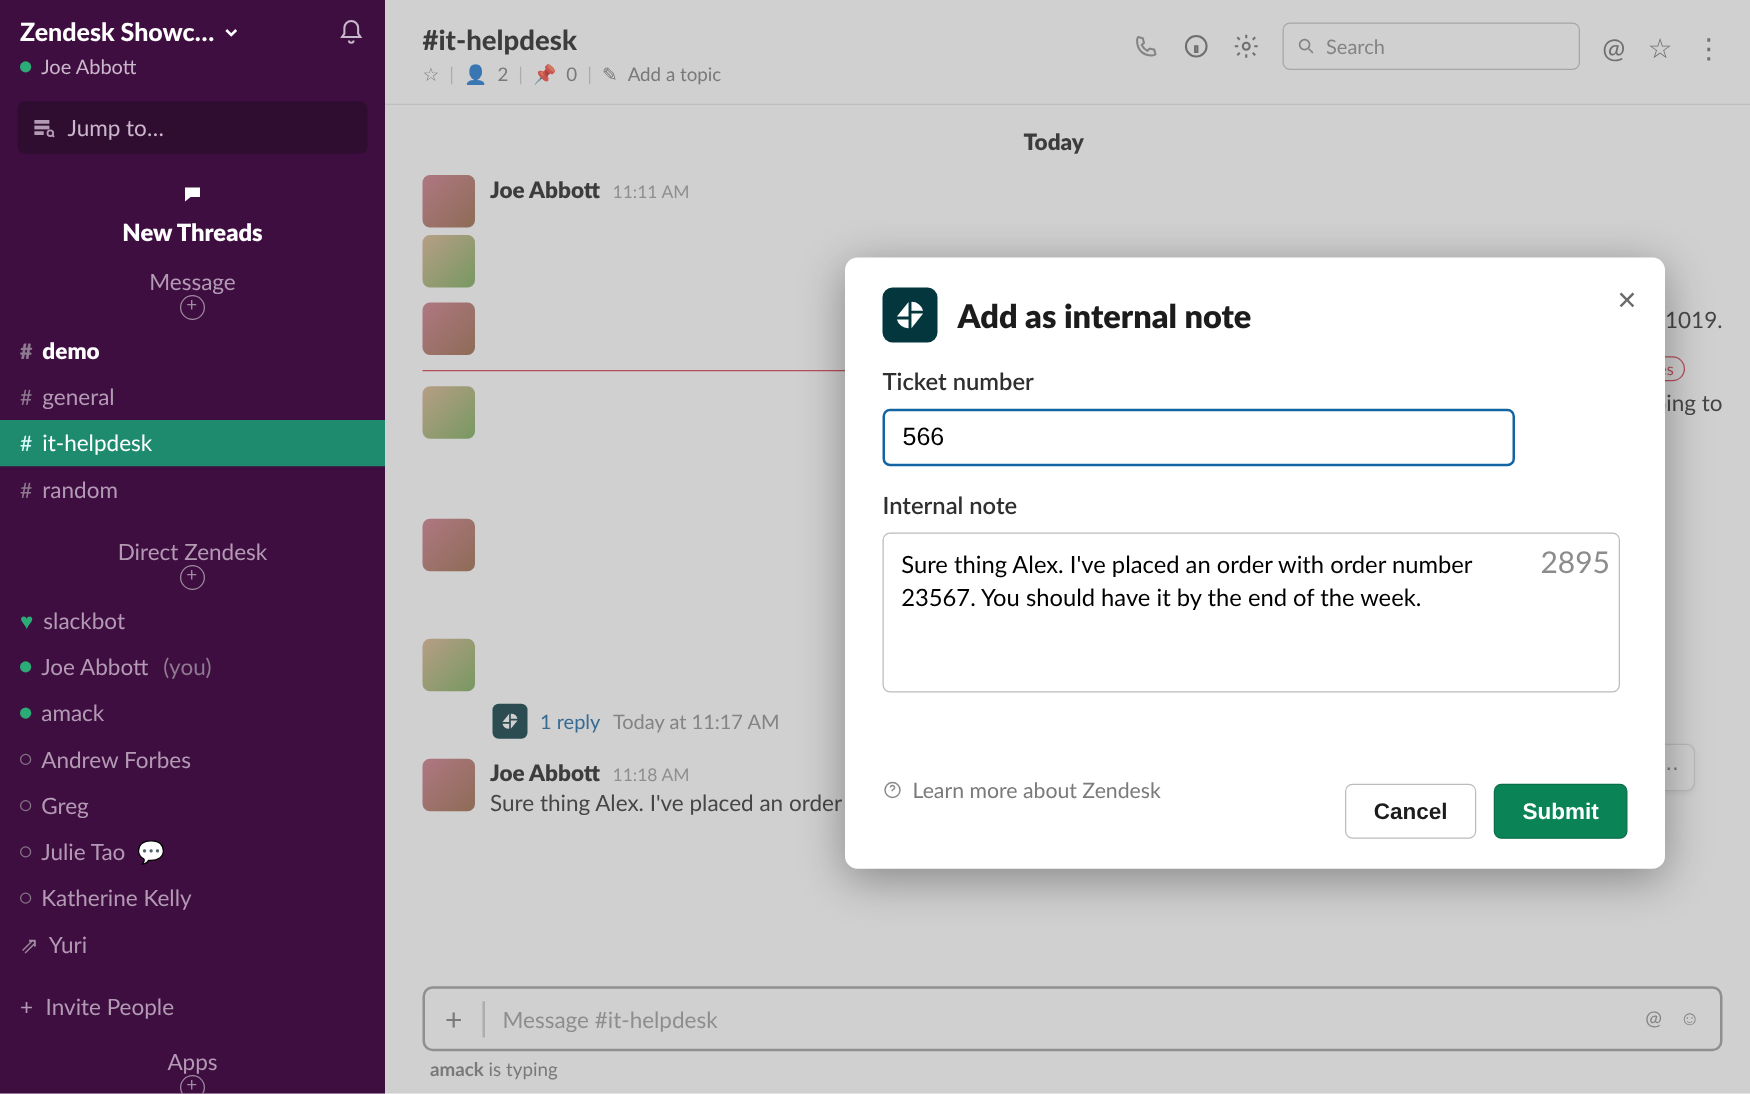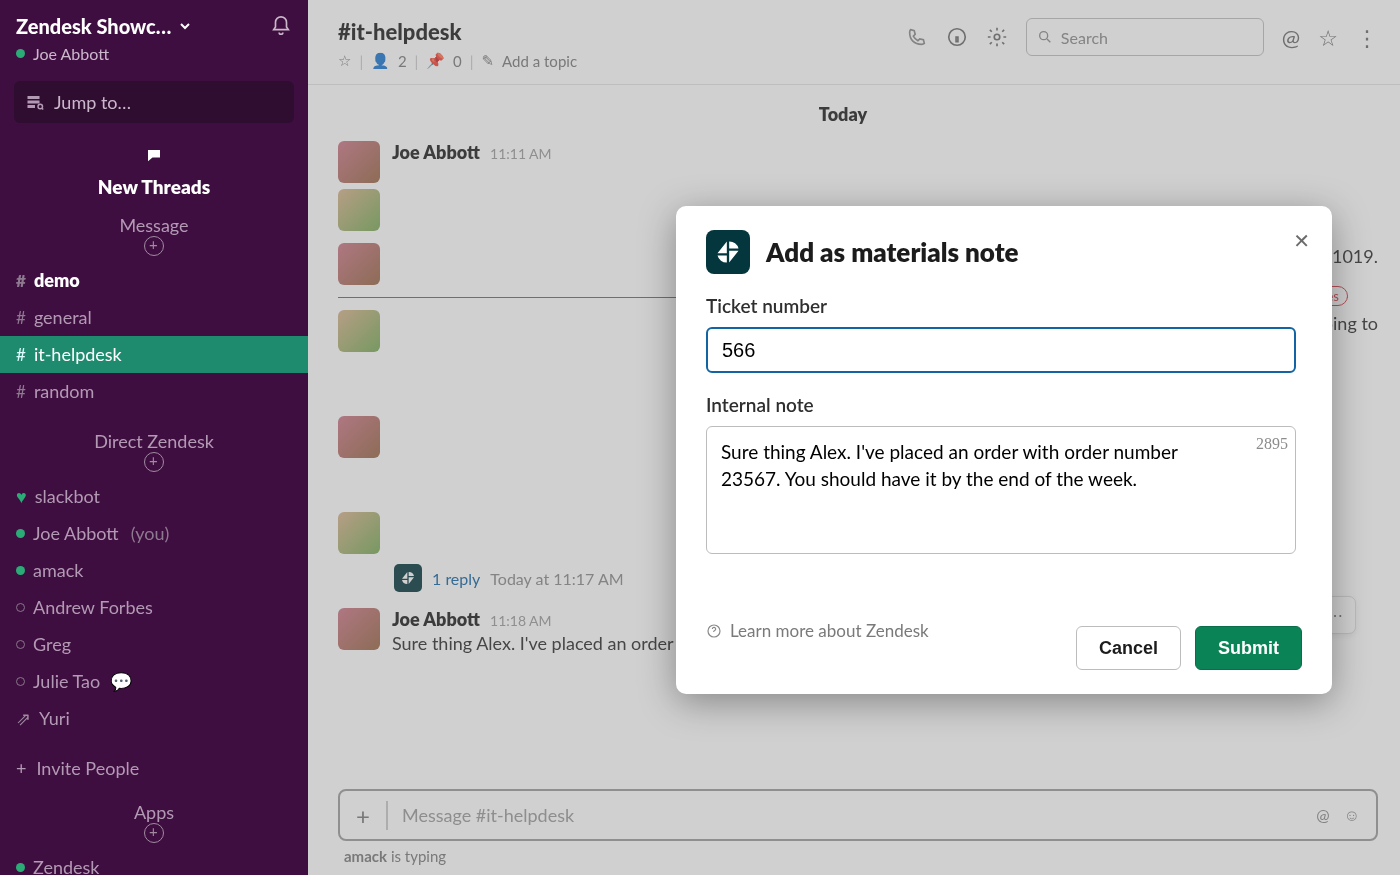--- a/index.html
+++ b/index.html
@@ -76,24 +76,24 @@
 
   
   .modal-mask { position: absolute; inset: 0; z-index: 10; display: flex; align-items: flex-start; justify-content: flex-start; }
   .modal { position: absolute; left: 368px; top: 206px; width: 656px; background: #fff; border-radius: 10px; box-shadow: 0 8px 36px rgba(0,0,0,0.35); padding: 24px 30px 24px; }
   .modal-head { display: flex; align-items: center; gap: 16px; margin-bottom: 20px; }
   .modal-app { width: 44px; height: 44px; background: #03363d; border-radius: 8px; display: flex; align-items: center; justify-content: center; color: #fff; font-weight: 700; font-family: system-ui; }
   .modal-title { font-weight: 800; font-size: 26px; color: #1d1c1d; }
   .modal-close { position: absolute; right: 22px; top: 22px; color: #6b6b6b; font-size: 20px; cursor: pointer; }
 
   .fld-label { font-size: 19px; color: #2f2f2f; font-weight: 600; margin-bottom: 10px; }
-  .fld-input { width: 590px; height: 46px; border: 2px solid #1264a3; border-radius: 6px; padding: 0 14px; font-size: 20px; outline: none; }
+  .fld-input { width: 506px; height: 46px; border: 2px solid #1264a3; border-radius: 6px; padding: 0 14px; font-size: 20px; outline: none; }
   .fld-text { width: 590px; height: 128px; border: 1px solid #bcbcbc; border-radius: 6px; padding: 12px 60px 12px 14px; font-size: 19px; line-height: 1.4; font-family: inherit; resize: none; outline: none; }
   .fld-block { margin-bottom: 20px; position: relative; }
-  .char-count { position: absolute; right: 14px; top: 42px; color: #8c8c8c; font-size: 16px; font-family: Liberation Serif, serif; }
+  .char-count { position: absolute; right: 14px; top: 42px; color: #8c8c8c; font-size: 24px; }
 
   .modal-foot { display: flex; align-items: center; margin-top: 22px; }
   .learn { color: #7a7a7a; font-size: 17px; display: flex; align-items: center; gap: 8px; margin-top: 12px; }
   .btns { margin-left: auto; display: flex; gap: 14px; }
   .btn { height: 44px; padding: 0 22px; border-radius: 6px; font-size: 18px; font-weight: 700; border: 1px solid #bcbcbc; background: #fff; color: #1d1c1d; cursor: pointer; margin-top: 47px; }
   .btn.primary { background: #0a8457; border-color: #0a6e49; color: #fff; }
 
   .modal-app svg, .thread-app svg { display: block; }
 
   .icon { display: inline-flex; }
@@ -194,20 +194,24 @@
         <span>Andrew Forbes</span>
       </div>
     <div class="item">
         <span class="away-dot"></span>
         <span>Greg</span>
       </div>
     <div class="item">
         <span class="away-dot"></span>
         <span>Julie Tao</span>
         <span class="icon" style="margin-left:2px">💬</span>
+      </div>
+    <div class="item">
+        <span class="away-dot"></span>
+        <span>Katherine Kelly</span>
       </div>
     <div class="item">
         <span class="icon" style="color:#9f8aa0">⇗</span>
         <span>Yuri</span>
       </div>
   </div>
 
   <div class="invite">
     <span>+</span>
     <span>Invite People</span>
@@ -391,21 +395,21 @@
 
   <div class="modal-mask">
     <div class="modal">
       <span class="modal-close">✕</span>
       <div class="modal-head">
         <div class="modal-app">
           <svg width="28" height="28" viewBox="0 0 24 24" fill="#fff">
               <path d="M11 3v10L3 13 11 3zM13 21V11l8 0-8 10zM3 15h8v6a8 8 0 0 1-8-6zM13 3a8 8 0 0 1 8 6h-8V3z"></path>
             </svg>
         </div>
-        <div class="modal-title">Add as materials note</div>
+        <div class="modal-title">Add as internal note</div>
       </div>
 
       <div class="fld-block">
         <div class="fld-label">Ticket number</div>
         <input class="fld-input" value="566" style="">
       </div>
 
       <div class="fld-block">
         <div class="fld-label">Internal note</div>
         <textarea class="fld-text" style="">Sure thing Alex. I've placed an order with order number 23567. You should have it by the end of the week.</textarea>

